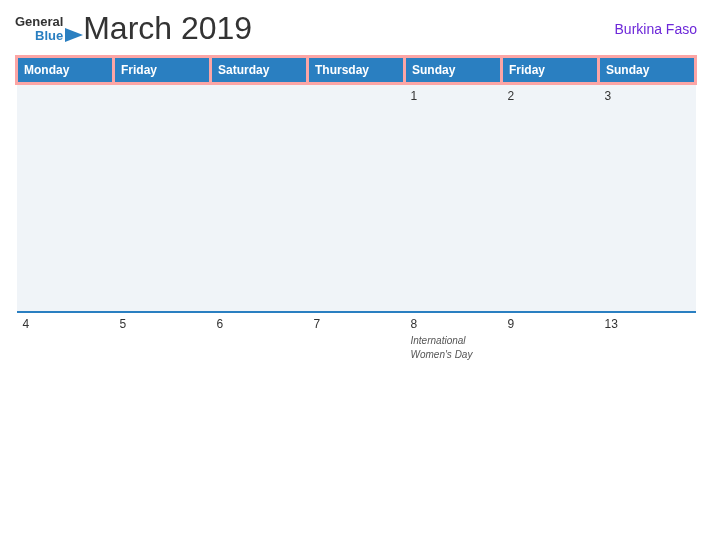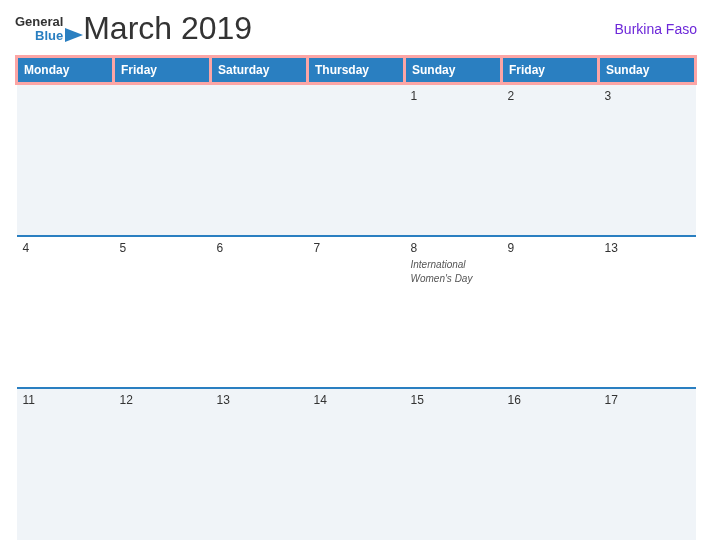--- a/index.html
+++ b/index.html
@@ -171,38 +171,15 @@
             <span class="day-number">7</span>
           </td>
           <td><span class="day-number">8</span><span class="event-text">International Women's Day</span></td>
           <td>
             <span class="day-number">9</span>
           </td>
           <td>
             <span class="day-number">13</span>
           </td>
         </tr>
-        <tr>
-          <td>
-            <span class="day-number">11</span>
-          </td>
-          <td>
-            <span class="day-number">12</span>
-          </td>
-          <td>
-            <span class="day-number">13</span>
-          </td>
-          <td>
-            <span class="day-number">14</span>
-          </td>
-          <td>
-            <span class="day-number">15</span>
-          </td>
-          <td>
-            <span class="day-number">16</span>
-          </td>
-          <td>
-            <span class="day-number">17</span>
-          </td>
-        </tr>
       </tbody>
   </table>
 </div>
 
 </body></html>

